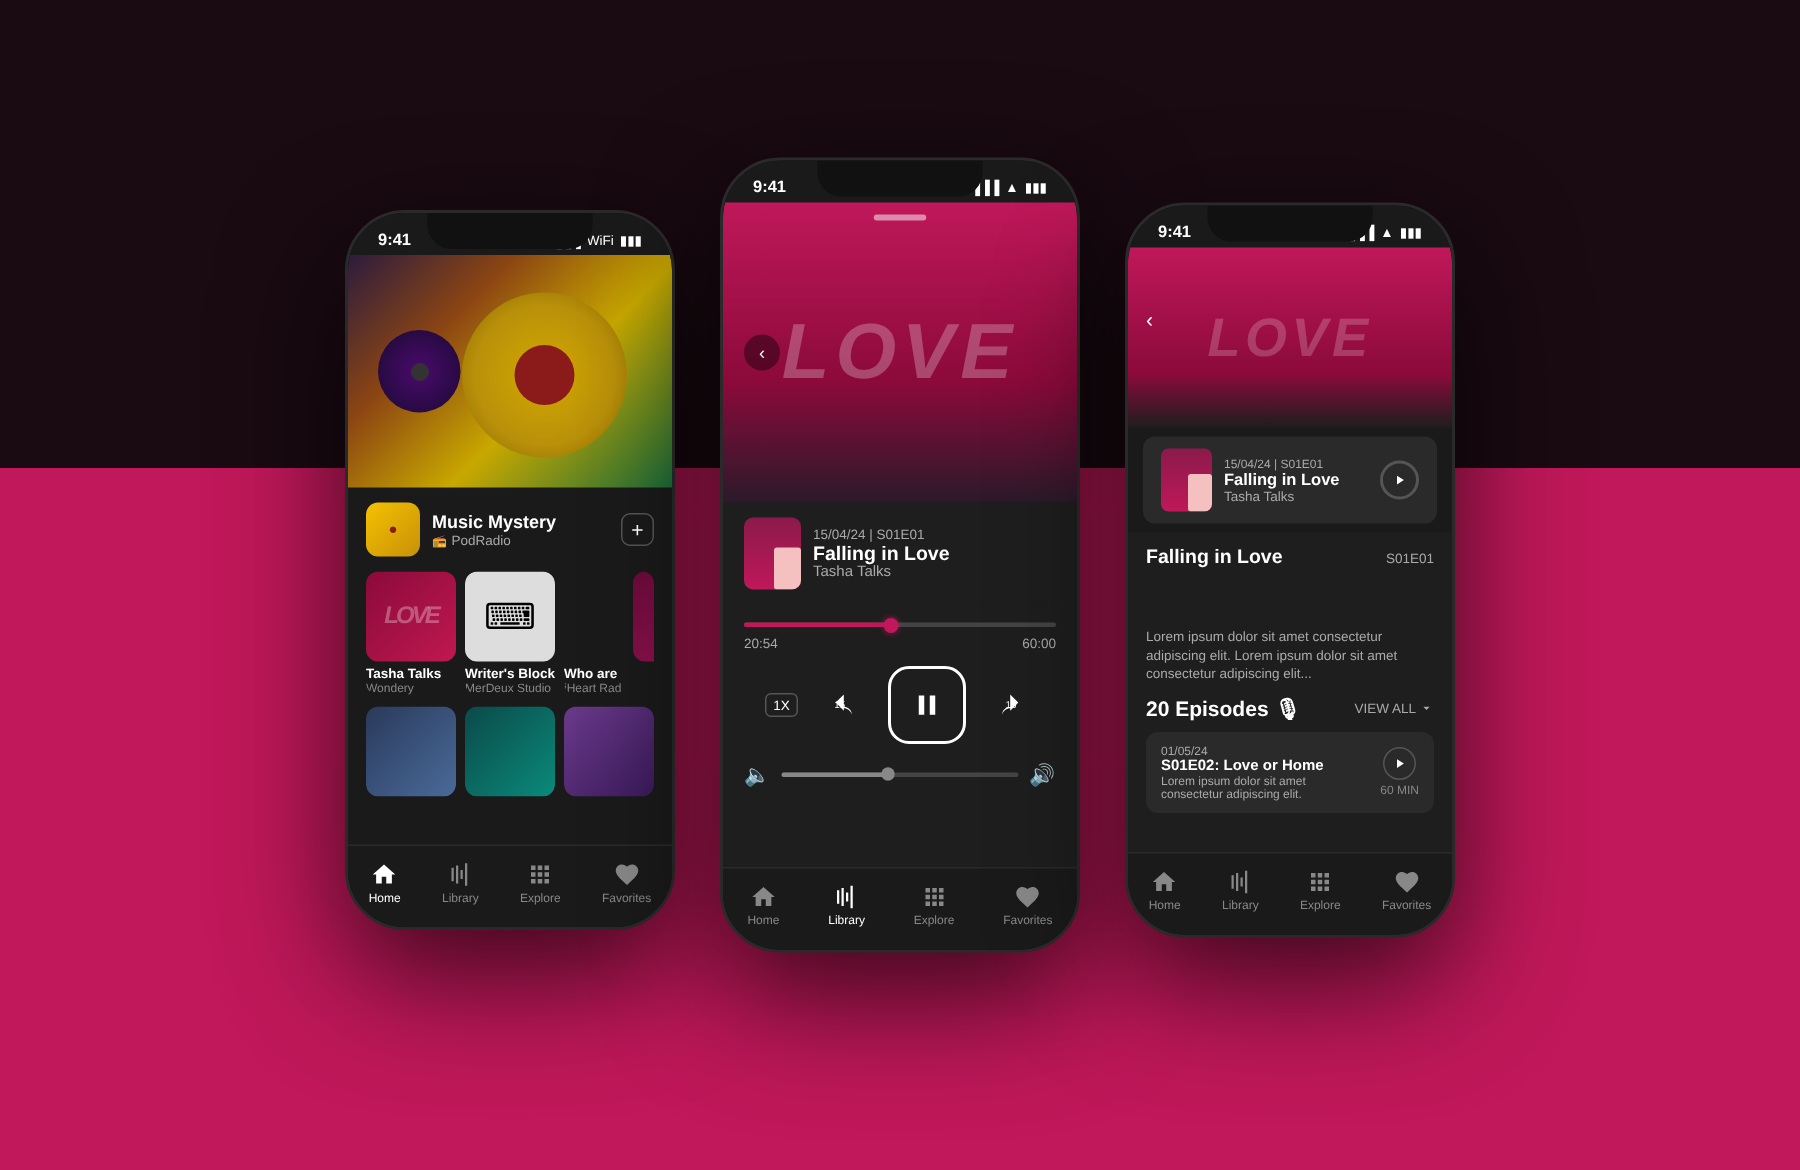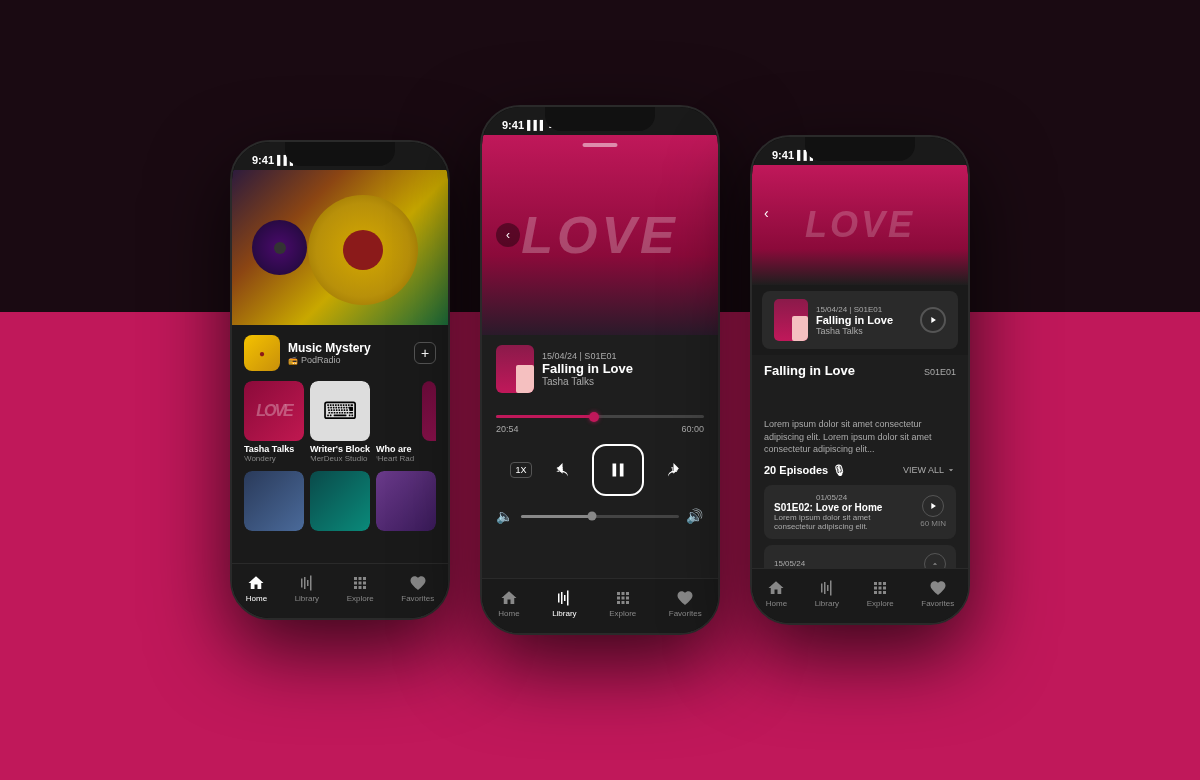--- a/index.html
+++ b/index.html
@@ -53,20 +53,21 @@
       width: 110px;
       height: 24px;
       background: #111;
       border-radius: 0 0 16px 16px;
       z-index: 100;
     }
 
     
     .status-bar {
       display: flex;
+      justify-content: space-between;
       align-items: center;
       padding: 8px 20px 0;
       height: 28px;
       position: relative;
       z-index: 10;
     }
 
     .status-time {
       font-size: 11px;
       font-weight: 600;
@@ -678,21 +679,21 @@
     }
 
     .p3-episodes-row {
       display: flex;
       align-items: center;
       justify-content: space-between;
       margin-bottom: 8px;
     }
 
     .p3-episodes-count {
-      font-size: 11px;
+      font-size: 14px;
       font-weight: 600;
       color: #fff;
       display: flex;
       align-items: center;
       gap: 4px;
     }
 
     .p3-view-all {
       font-size: 9px;
       color: #aaa;
@@ -710,21 +711,20 @@
       display: flex;
       align-items: center;
       gap: 8px;
     }
 
     .p3-ep-info-col { flex: 1; }
 
     .p3-ep-date {
       font-size: 8px;
       color: #aaa;
-      margin-left: 42px;
     }
 
     .p3-ep-name {
       font-size: 10px;
       font-weight: 600;
       color: #fff;
     }
 
     .p3-ep-desc {
       font-size: 8px;
@@ -1036,28 +1036,20 @@
           <div class="p3-ep-duration">
             <div class="p3-ep-play-btn">
               <svg width="10" height="10" viewBox="0 0 24 24" fill="white">
                   <path d="M8 5v14l11-7z"></path>
                 </svg>
             </div>
             <span>60 MIN</span>
           </div>
         </div>
 
-        <div class="p3-ep-more">
-          <div class="p3-ep-more-date">15/05/24</div>
-          <div class="p3-ep-play-btn">
-            <svg width="10" height="10" viewBox="0 0 24 24" fill="#888">
-                <path d="M7 14l5-5 5 5z"></path>
-              </svg>
-          </div>
-        </div>
       </div>
 
       <div style="flex:1;background:#1e1e1e;"></div>
 
       <div class="bottom-nav-2">
         <div class="nav-item">
           <svg width="18" height="18" viewBox="0 0 24 24" fill="#888">
               <path d="M10 20v-6h4v6h5v-8h3L12 3 2 12h3v8z"></path>
             </svg>
           <span class="nav-label">Home</span>

